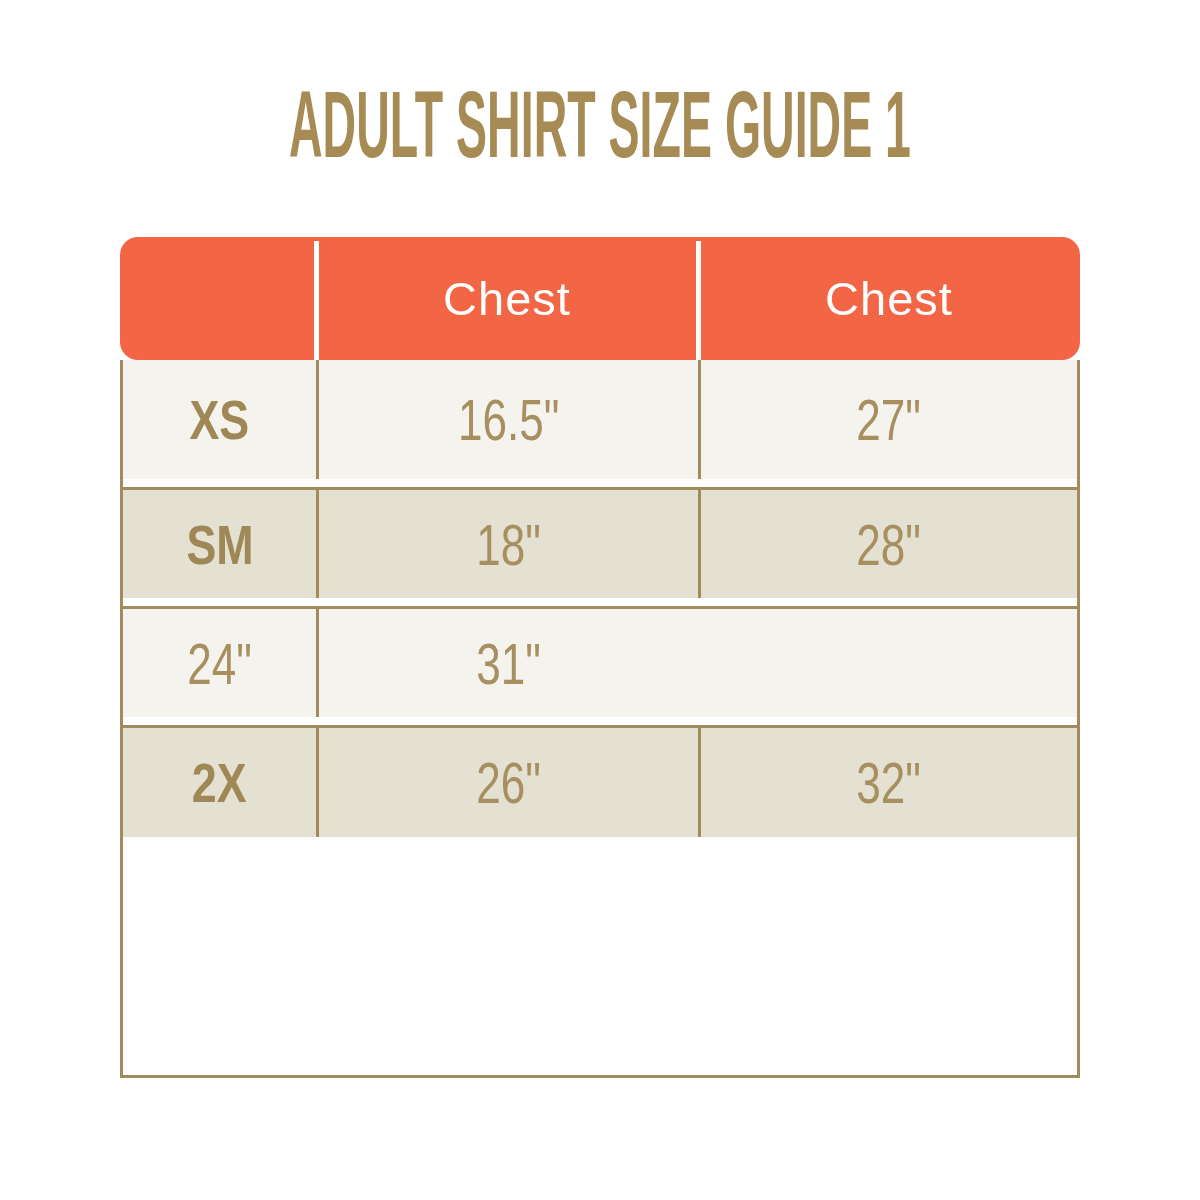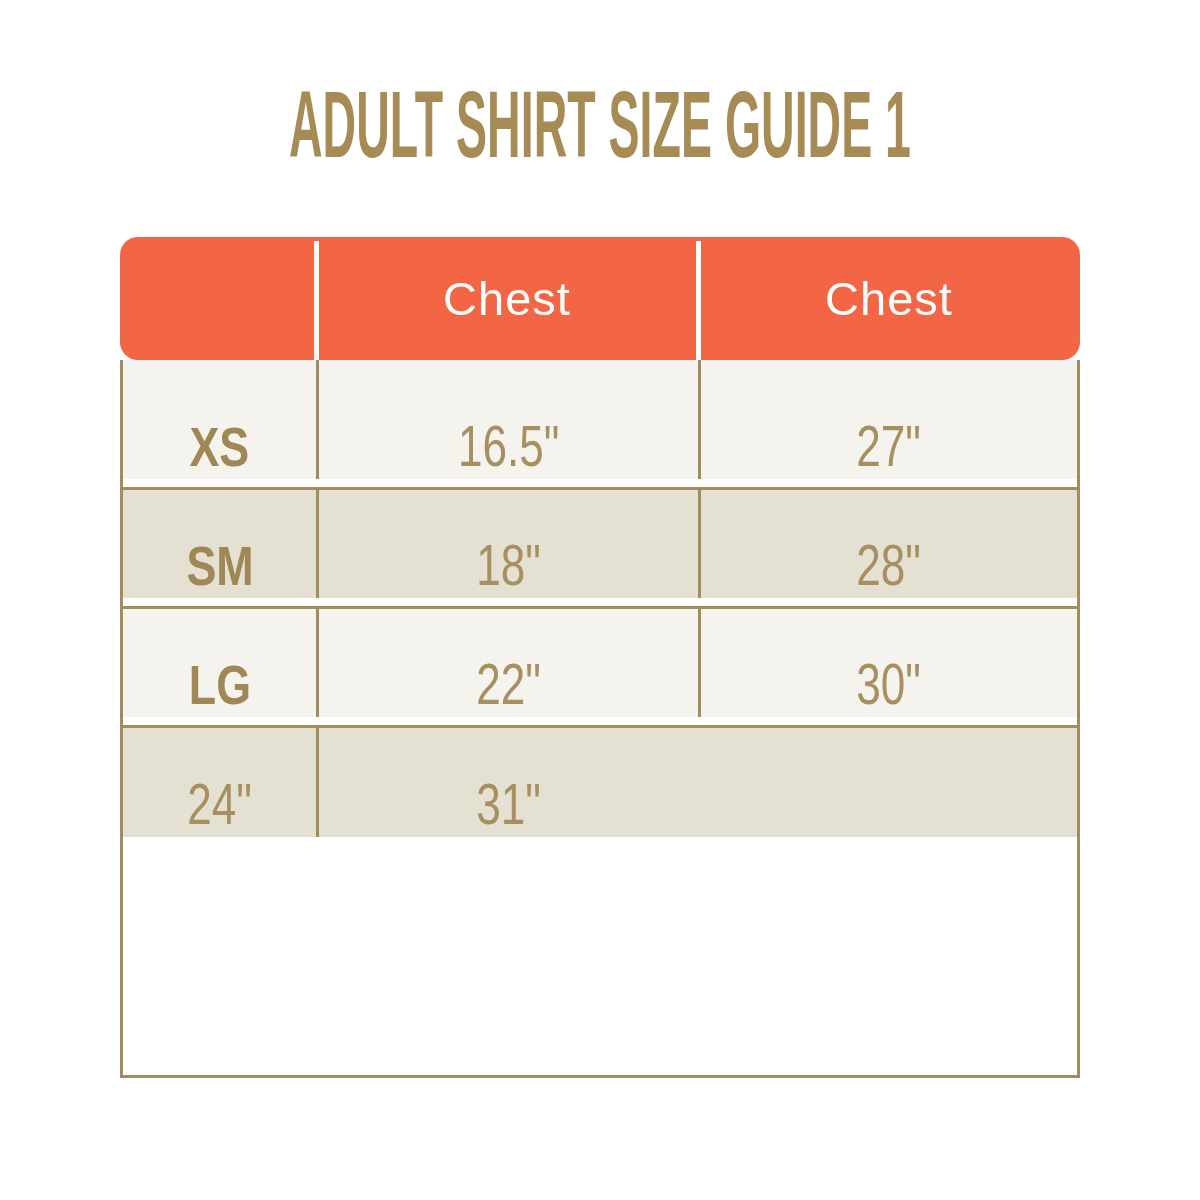--- a/index.html
+++ b/index.html
@@ -81,21 +81,21 @@
     grid-template-columns:193px 382px 379px;
   }
   .size-row + .size-row{
     border-top:3px solid var(--tan-border);
     margin-top:8px;
   }
   .size-row:nth-child(odd){background:var(--row-light);}
   .size-row:nth-child(even){background:var(--row-dark);}
   .cell{
     display:flex;
-    align-items:flex-end;
+    align-items:center;
     justify-content:center;
   }
   .cell + .cell{
     border-left:3px solid var(--tan-border);
   }
   .size-label{
     color:var(--tan-label);
     font-size:56px;
     font-weight:700;
     transform:scaleX(0.80);
@@ -142,36 +142,36 @@
         </div>
       <div class="cell">
           <span class="size-value">18"</span>
         </div>
       <div class="cell">
           <span class="size-value">28"</span>
         </div>
     </div>
 
 
-    <div class="size-row">
-      <div class="cell">
-          <span class="size-label">LG</span>
-        </div>
-      <div class="cell">
-          <span class="size-value">22"</span>
-        </div>
-      <div class="cell">
-          <span class="size-value">30"</span>
-        </div>
-    </div>
 
     <div class="size-row">
       <div class="cell">
           <span class="size-value">24"</span>
         </div>
       <div class="cell">
           <span class="size-value">31"</span>
         </div>
     </div>
 
+    <div class="size-row">
+      <div class="cell">
+          <span class="size-label">2X</span>
+        </div>
+      <div class="cell">
+          <span class="size-value">26"</span>
+        </div>
+      <div class="cell">
+          <span class="size-value">32"</span>
+        </div>
+    </div>
 
   </div>
 </div>
 
 </body></html>

